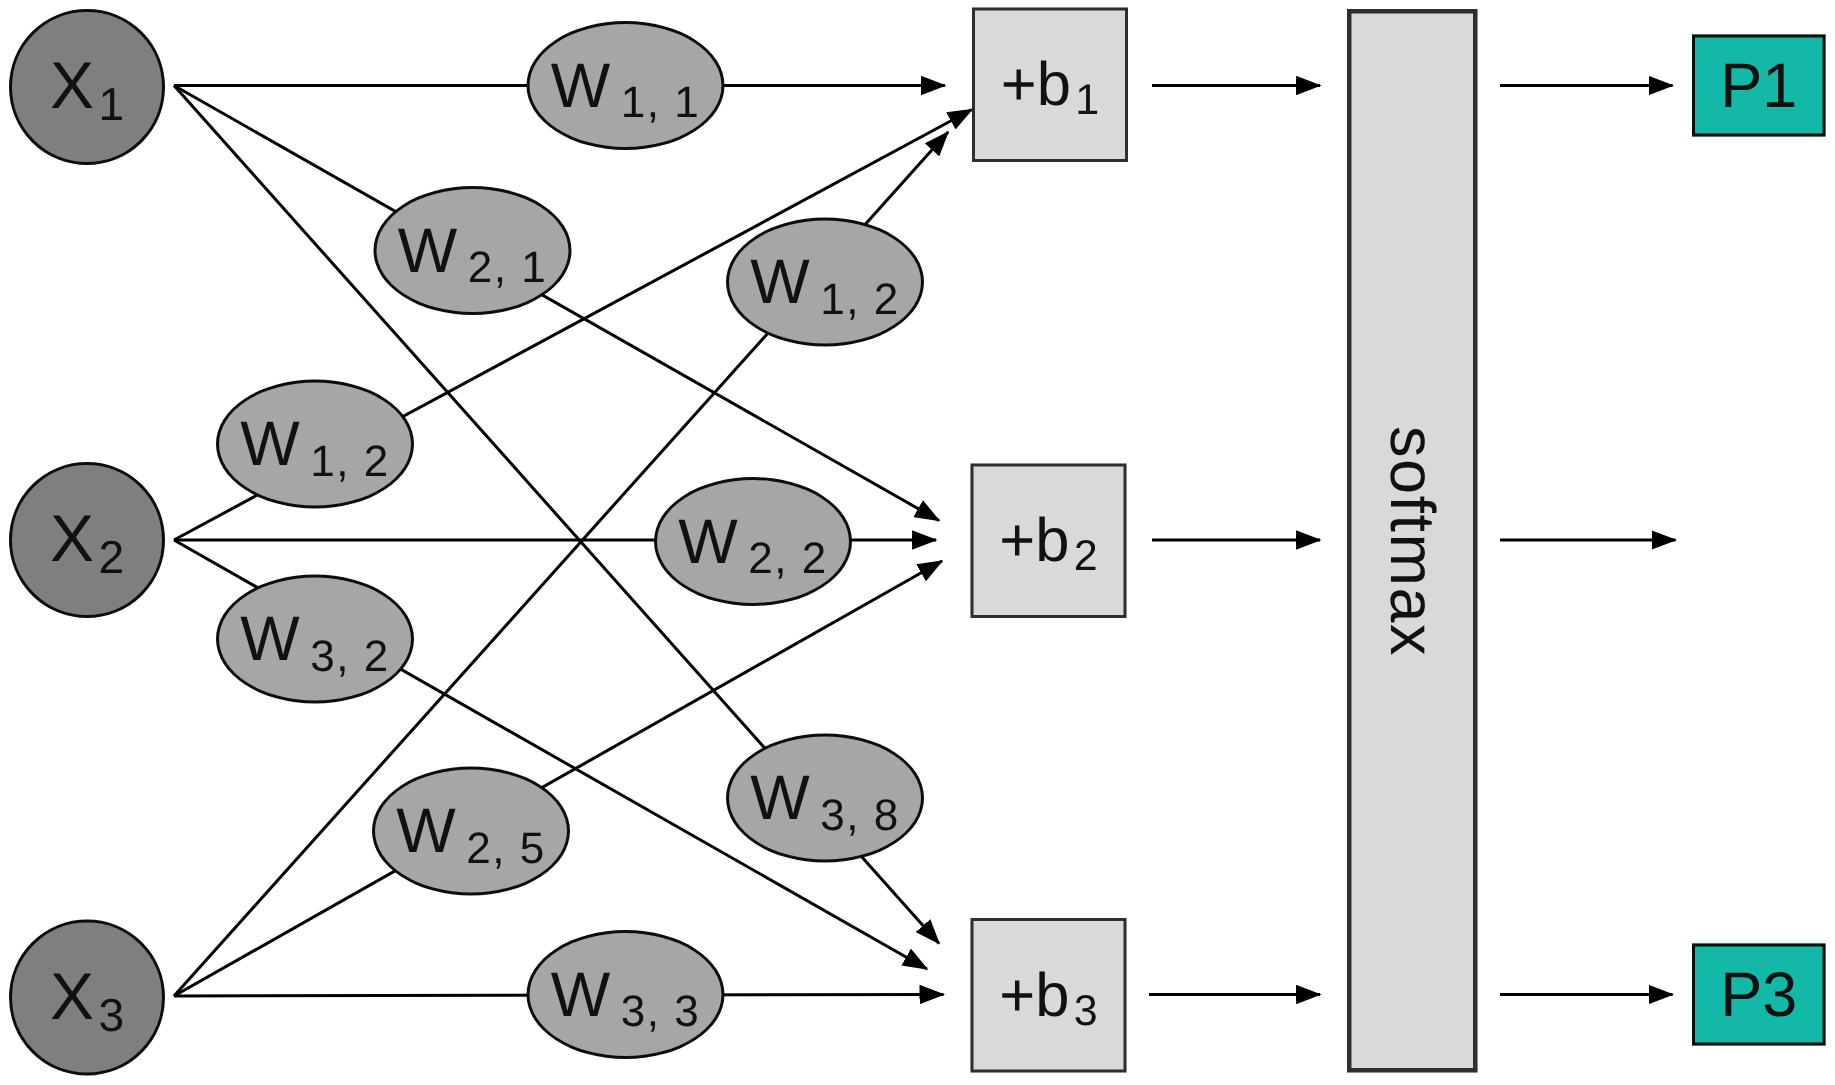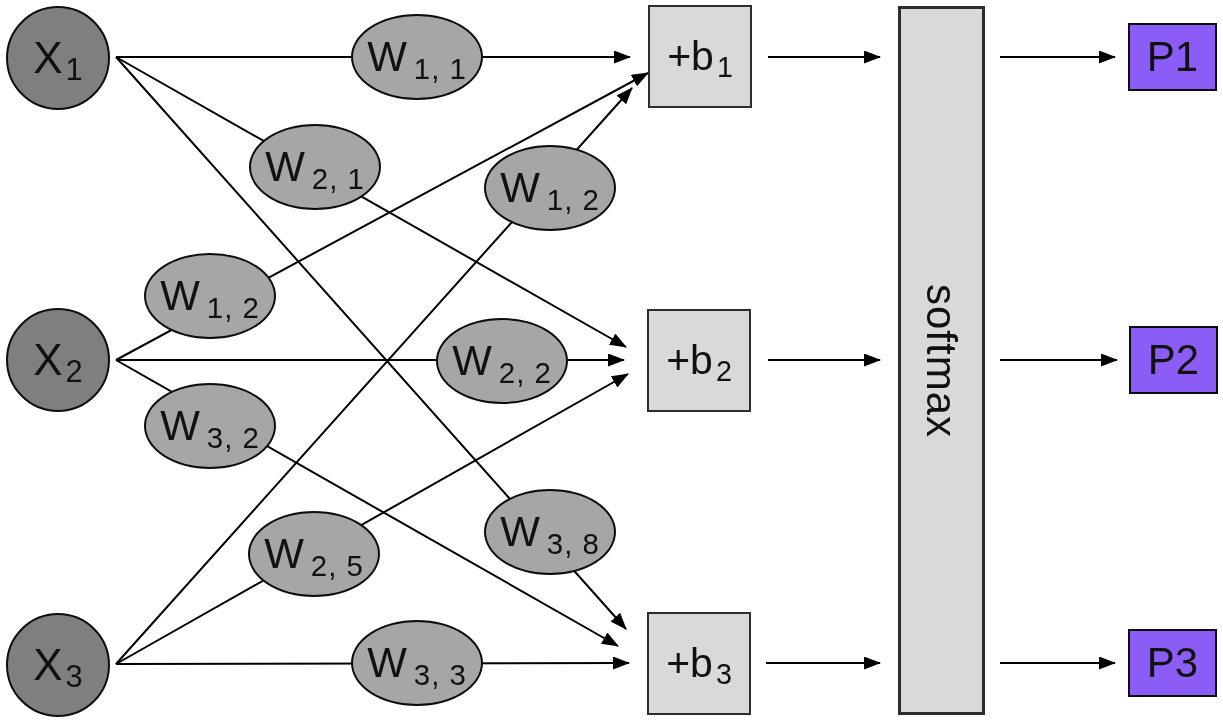--- a/index.html
+++ b/index.html
@@ -36,21 +36,21 @@
     font-size: 42px;
   }
   .bias {
     width: 104px; height: 103px;
     background: #d9d9d9;
     border: 2px solid #2e2e2e;
     font-size: 41px;
   }
   .pbox {
     width: 89px; height: 68px;
-    background: #8b5cf6;
+    background: #14b8a6;
     border: 2px solid #0d0d0d;
     font-size: 42px;
   }
   .softmax {
     width: 87px; height: 709px;
     background: #d9d9d9;
     border: 3px solid #2e2e2e;
   }
   .softmax .rot {
     transform: rotate(90deg);
@@ -164,20 +164,17 @@
       <span class="sub">3</span>
   </div>
 
   <div class="node softmax" style="left:898px; top:6px;">
     <span class="rot">softmax</span>
   </div>
 
   <div class="node pbox" style="left:1128px; top:23px;">
     <span>P1</span>
   </div>
-  <div class="node pbox" style="left:1129px; top:326px;">
-    <span>P2</span>
-  </div>
   <div class="node pbox" style="left:1128px; top:629px;text-align:right;">
     <span>P3</span>
   </div>
 
 </div>
 
 </body></html>

